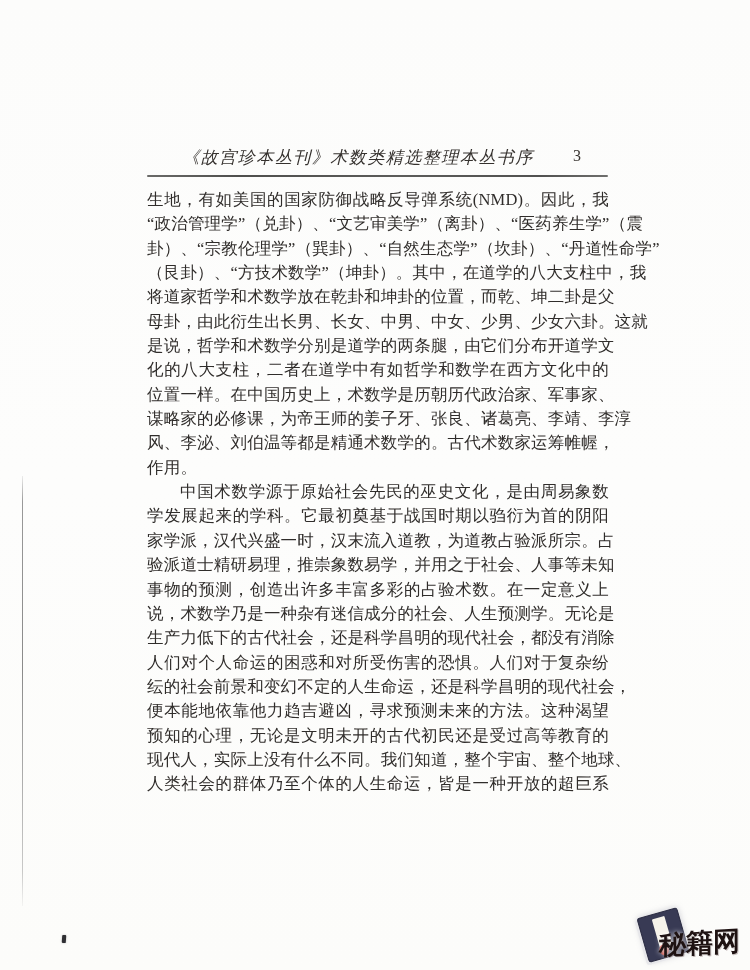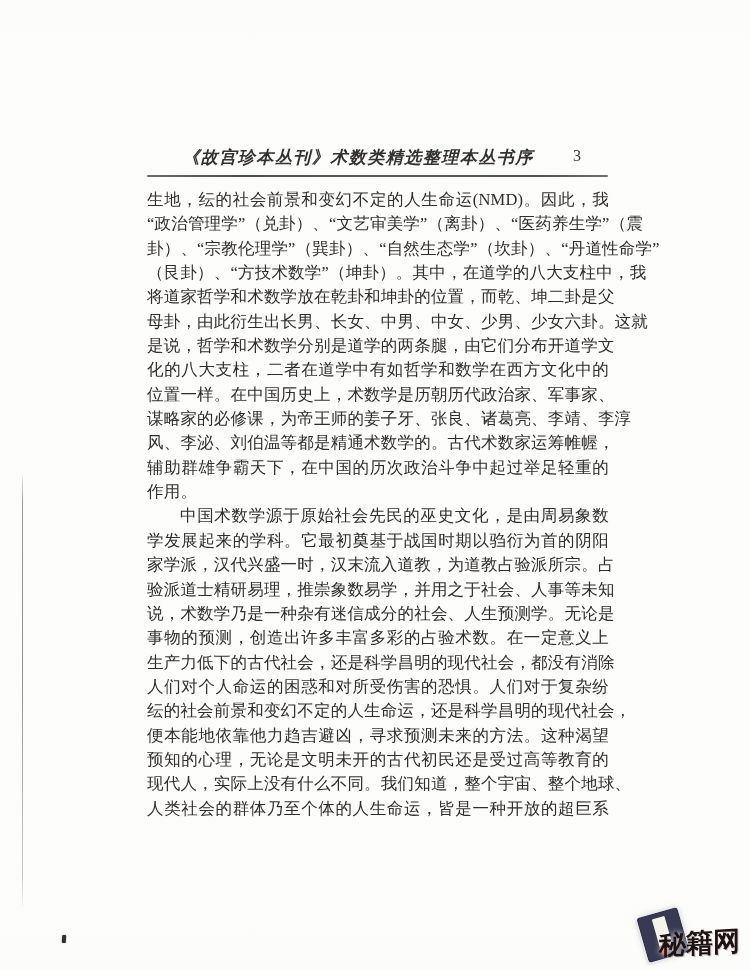--- a/index.html
+++ b/index.html
@@ -28,21 +28,21 @@
     width: 462px;
     height: 26px;
   }
   .header-title {
     position: absolute;
     left: 0;
     right: 40px;
     top: 0;
     text-align: center;
     font-style: italic;
-    font-weight: 700;
+    font-weight: 400;
     font-size: 17px;
     letter-spacing: 1.5px;
     color: #35312e;
     white-space: nowrap;
   }
   .header-pagenum {
     position: absolute;
     right: 28px;
     top: 1px;
     font-size: 16px;
@@ -176,39 +176,38 @@
 
 <div class="scan-page">
 
   <div class="header">
     <div class="header-title">《故宫珍本丛刊》术数类精选整理本丛书序</div>
     <div class="header-pagenum">3</div>
   </div>
   <div class="header-rule"></div>
 
   <div class="body-text">
-    <div class="tline">生地，纭的社会前景和变幻不定的人生命运(NMD)。因此，我</div>
+    <div class="tline">生地，有如美国的国家防御战略反导弹系统(NMD)。因此，我</div>
     <div class="tline">“政治管理学”（兑卦）、“文艺审美学”（离卦）、“医药养生学”（震</div>
     <div class="tline">卦）、“宗教伦理学”（巽卦）、“自然生态学”（坎卦）、“丹道性命学”</div>
     <div class="tline">（艮卦）、“方技术数学”（坤卦）。其中，在道学的八大支柱中，我</div>
     <div class="tline">将道家哲学和术数学放在乾卦和坤卦的位置，而乾、坤二卦是父</div>
     <div class="tline">母卦，由此衍生出长男、长女、中男、中女、少男、少女六卦。这就</div>
     <div class="tline">是说，哲学和术数学分别是道学的两条腿，由它们分布开道学文</div>
     <div class="tline">化的八大支柱，二者在道学中有如哲学和数学在西方文化中的</div>
     <div class="tline">位置一样。在中国历史上，术数学是历朝历代政治家、军事家、</div>
     <div class="tline">谋略家的必修课，为帝王师的姜子牙、张良、诸葛亮、李靖、李淳</div>
     <div class="tline">风、李泌、刘伯温等都是精通术数学的。古代术数家运筹帷幄，</div>
-    <div class="tline">辅助群雄争霸天下，在中国的历次政治斗争中起过举足轻重的</div>
     <div class="tline para-end">作用。</div>
     <div class="tline indent">中国术数学源于原始社会先民的巫史文化，是由周易象数</div>
     <div class="tline">学发展起来的学科。它最初奠基于战国时期以驺衍为首的阴阳</div>
     <div class="tline">家学派，汉代兴盛一时，汉末流入道教，为道教占验派所宗。占</div>
     <div class="tline">验派道士精研易理，推崇象数易学，并用之于社会、人事等未知</div>
+    <div class="tline">事物的预测，创造出许多丰富多彩的占验术数。在一定意义上</div>
     <div class="tline">说，术数学乃是一种杂有迷信成分的社会、人生预测学。无论是</div>
-    <div class="tline">事物的预测，创造出许多丰富多彩的占验术数。在一定意义上</div>
     <div class="tline">生产力低下的古代社会，还是科学昌明的现代社会，都没有消除</div>
     <div class="tline">人们对个人命运的困惑和对所受伤害的恐惧。人们对于复杂纷</div>
     <div class="tline">纭的社会前景和变幻不定的人生命运，还是科学昌明的现代社会，</div>
     <div class="tline">便本能地依靠他力趋吉避凶，寻求预测未来的方法。这种渴望</div>
     <div class="tline">预知的心理，无论是文明未开的古代初民还是受过高等教育的</div>
     <div class="tline">现代人，实际上没有什么不同。我们知道，整个宇宙、整个地球、</div>
     <div class="tline">人类社会的群体乃至个体的人生命运，皆是一种开放的超巨系</div>
   </div>
 
   <div class="edge-line"></div>

